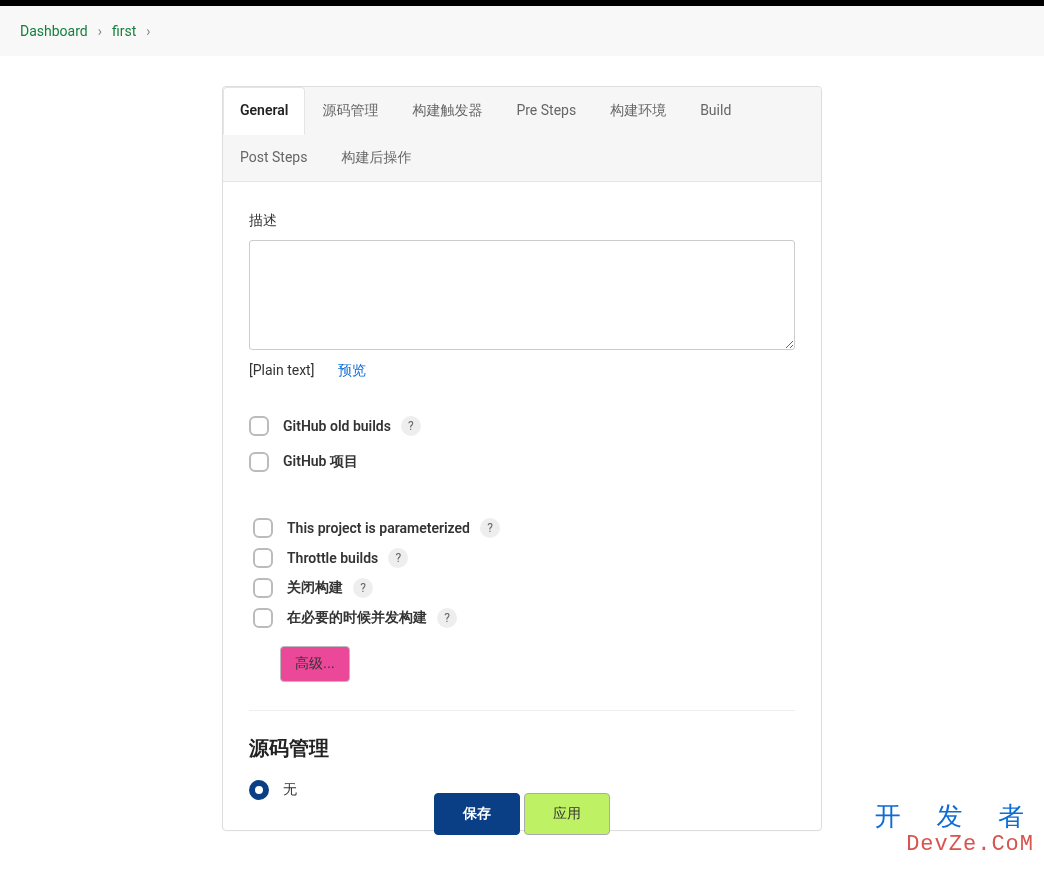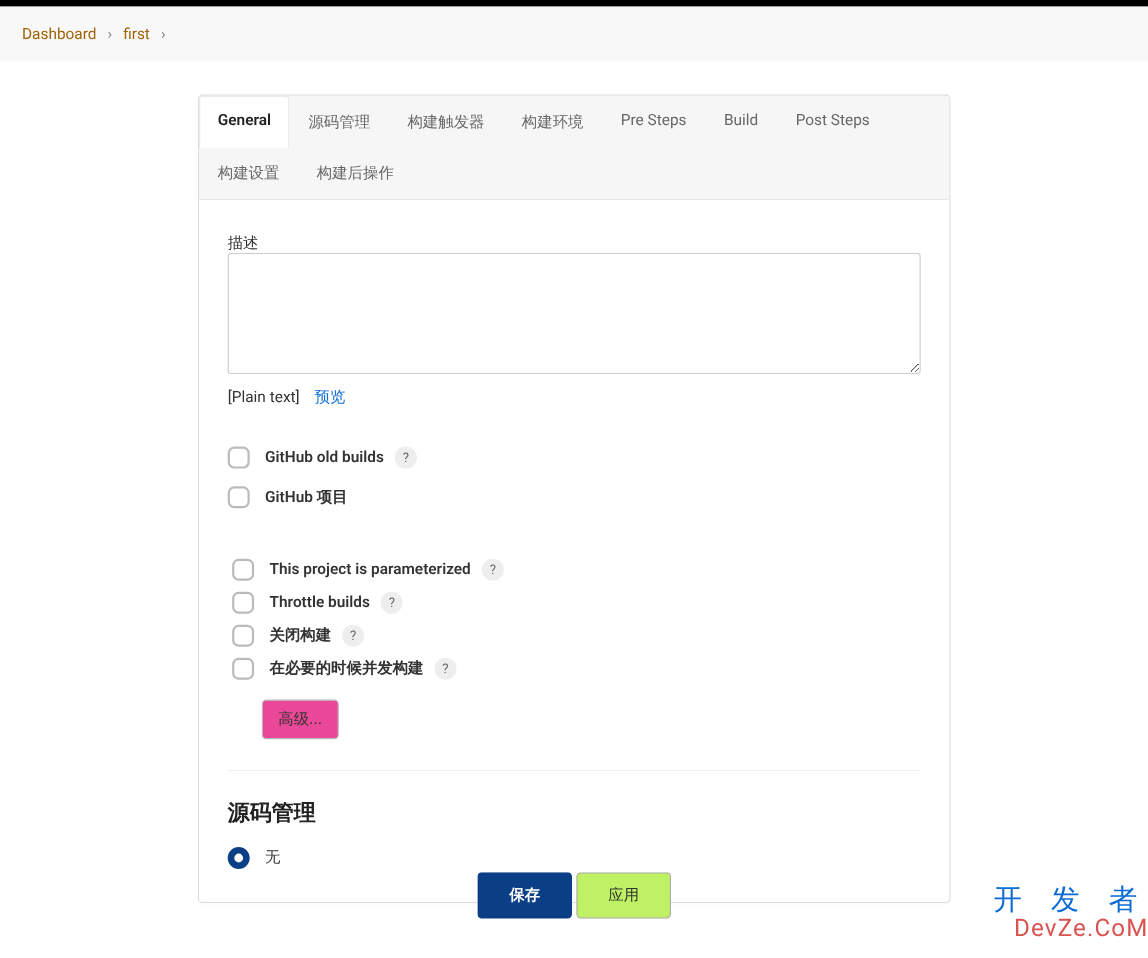--- a/index.html
+++ b/index.html
@@ -1,48 +1,48 @@
 <!DOCTYPE html>
 <html><head>
 <meta charset="utf-8">
 <style>
   * { box-sizing: border-box; }
   html, body { margin:0; padding:0; font-family: -apple-system, BlinkMacSystemFont, "Segoe UI", Roboto, Arial, sans-serif; color:#333; background:#fff; }
   .topbar { height:6px; background:#000; width:100%; }
   .breadcrumb { background:#f8f8f8; height:50px; display:flex; align-items:center; padding:0 16px; font-size:14px; color:#333; }
-  .breadcrumb .crumb { color:#a16207; text-decoration:none; padding:0 4px; }
+  .breadcrumb .crumb { color:#15803d; text-decoration:none; padding:0 4px; }
   .breadcrumb .chev { color:#888; margin:0 6px; }
   .page { padding:30px 0 40px 0; display:flex; justify-content:center; }
-  .config-panel { width:684px; border:1px solid #ddd; border-radius:4px; background:#fff; box-shadow:0 1px 2px rgba(0,0,0,0.02); }
+  .config-panel { width:600px; border:1px solid #ddd; border-radius:4px; background:#fff; box-shadow:0 1px 2px rgba(0,0,0,0.02); }
   .tabs { display:flex; flex-wrap:wrap; background:#f6f6f6; border-bottom:1px solid #e5e5e5; border-radius:4px 4px 0 0; }
   .tab { padding:14px 16px; font-size:14px; color:#666; cursor:pointer; border:1px solid transparent; margin-bottom:-1px; }
   .tab.active { background:#fff; color:#222; font-weight:600; border:1px solid #e5e5e5; border-bottom-color:#fff; border-radius:4px 4px 0 0; }
   .form-body { padding:30px 26px 20px 26px; }
-  .field-label { font-size:14px; color:#333; margin-bottom:0; display:block; }
+  .field-label { font-size:14px; color:#333; margin-bottom:10px; display:block; }
   textarea.desc { width:100%; height:110px; resize:both; border:1px solid #ccc; border-radius:3px; padding:8px; font-size:14px; }
   .hint-row { font-size:14px; color:#333; margin-top:8px; }
-  .hint-row a { color:#0b6cd6; text-decoration:none; margin-left:10px; }
+  .hint-row a { color:#0b6cd6; text-decoration:none; margin-left:20px; }
   .check-row { display:flex; align-items:center; margin:16px 0; font-size:14px; }
   .check-row.tight { margin:10px 4px; }
   .chk { width:20px; height:20px; border:2px solid #bbb; border-radius:6px; margin-right:14px; cursor:pointer; background:#fff; }
   .chk-label { font-weight:600; color:#333; }
   .help { width:20px; height:20px; border-radius:50%; background:#eee; color:#666; font-size:12px; display:inline-flex; align-items:center; justify-content:center; margin-left:10px; cursor:pointer; }
   .spacer-sm { height:8px; }
   .spacer-md { height:20px; }
   .advanced-btn { padding:8px 14px; border:1px solid #bbb; border-radius:4px; background:#ec4899; font-size:14px; color:#333; cursor:pointer;margin-left:31px; }
   .section-divider { border:none; border-top:1px solid #eee; margin:28px 0 24px; }
   .section-title { font-size:20px; font-weight:600; color:#222; margin:0 0 18px; }
   .radio-row { display:flex; align-items:center; margin:10px 0; font-size:14px; }
   .radio { width:20px; height:20px; border-radius:50%; border:6px solid #0b3f85; background:#fff; margin-right:14px; cursor:pointer; }
   .radio-label { color:#333; }
   .footer-bar { position:fixed; bottom:36px; left:50%; transform:translateX(-50%); display:flex; gap:4px; }
   .btn { padding:11px 28px; font-size:14px; border-radius:4px; cursor:pointer; }
   .btn-primary { background:#0b3f85; color:#fff; border:1px solid #0b3f85; font-weight:600; }
   .btn-secondary { background:#bef264; color:#333; border:1px solid #aaa; }
-  .watermark { position:fixed; right:0; bottom:14px; text-align:right; line-height:1.1; pointer-events:none; }
+  .watermark { position:fixed; right:10px; bottom:14px; text-align:right; line-height:1.1; pointer-events:none;font-family:Liberation Mono, monospace; }
   .watermark .top { font-size:26px; color:#0b6cd6; letter-spacing:10px; font-weight:400; }
   .watermark .bottom { font-size:22px; color:#d9534f; letter-spacing:1px; }
 </style>
 </head>
 <body>
 
 <div class="topbar"></div>
 
 <div class="breadcrumb">
   <a class="crumb" href="#">Dashboard</a>
@@ -51,25 +51,24 @@
   <span class="chev">›</span>
 </div>
 
 <div class="page">
   <div class="config-panel">
 
     <div class="tabs">
       <div class="tab active">General</div>
       <div class="tab">源码管理</div>
       <div class="tab">构建触发器</div>
+      <div class="tab">Pre Steps</div>
       <div class="tab">构建环境</div>
-      <div class="tab">Pre Steps</div>
       <div class="tab">Build</div>
       <div class="tab">Post Steps</div>
-      <div class="tab">构建设置</div>
       <div class="tab">构建后操作</div>
     </div>
 
     <div class="form-body">
 
       <label class="field-label">描述</label>
       <textarea class="desc" style=""></textarea>
       <div class="hint-row">
         <span>[Plain text]</span>
         <a href="#">预览</a>

